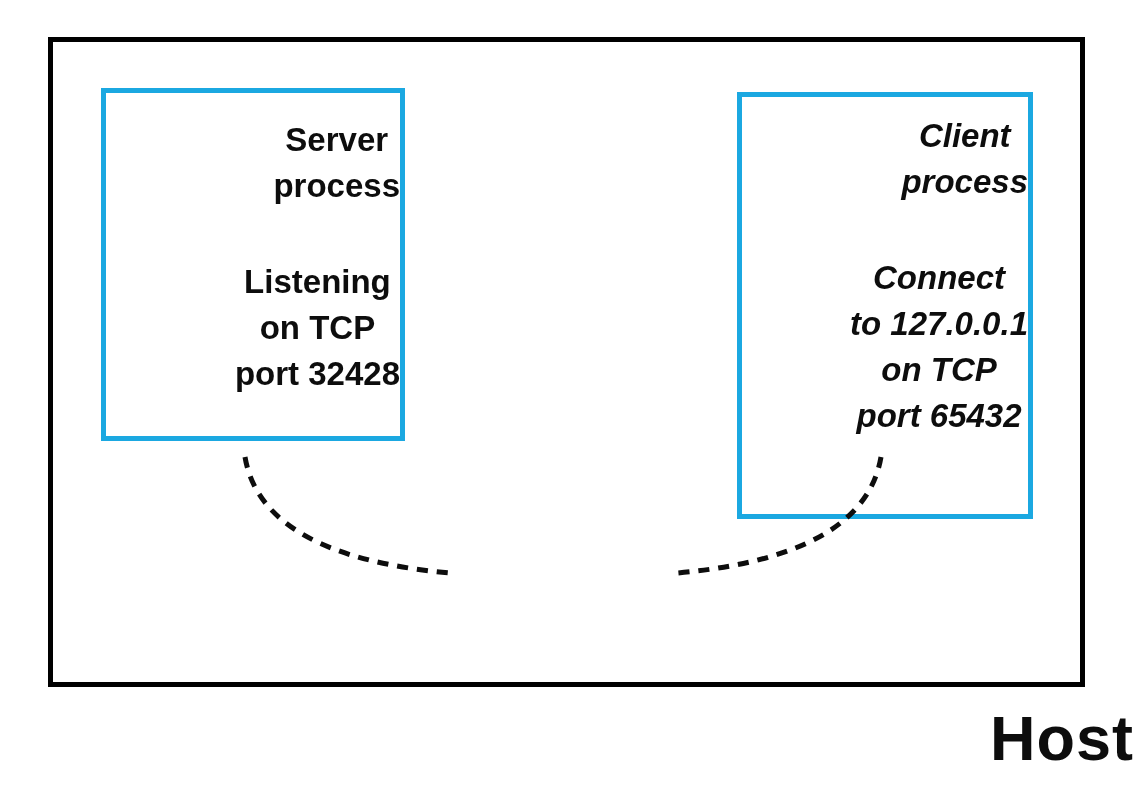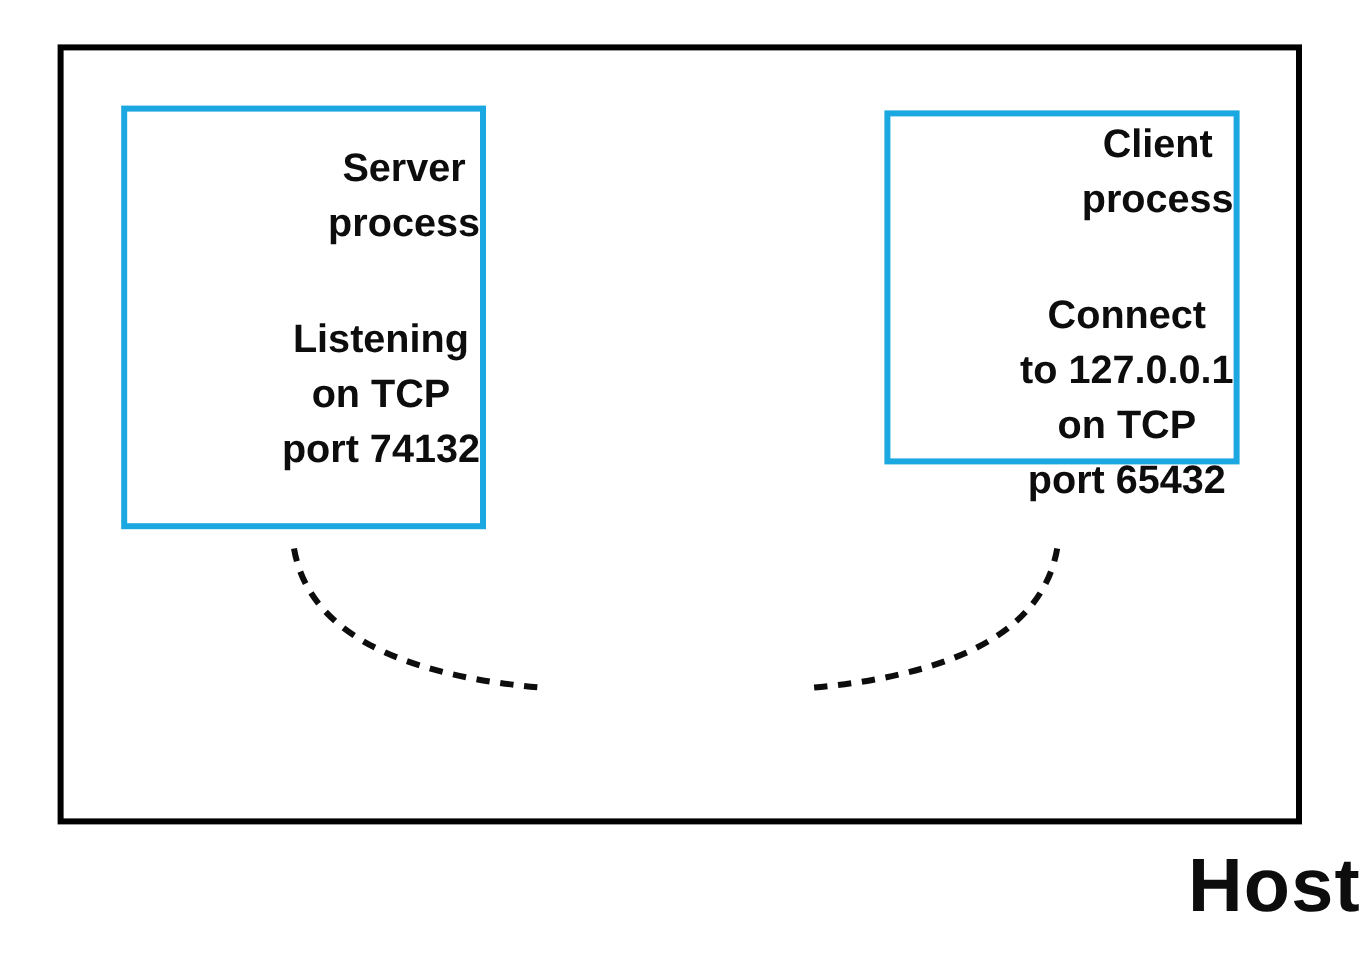--- a/index.html
+++ b/index.html
@@ -38,21 +38,23 @@
     left: 101px;
     top: 88px;
     width: 304px;
     height: 353px;
     padding-top: 24px;
   }
   .client-box {
     left: 737px;
     top: 92px;
     width: 296px;
-    height: 295px;
+    height: 427px;
+    padding-top: 16px;
+    font-style: italic;
   }
   .box-text {
     font-size: 33px;
     font-weight: bold;
     color: #0d0d0d;
     text-align: center;
     line-height: 46px;
     white-space: pre-line;
   }
   .box-title {
@@ -95,21 +97,21 @@
 
 <div class="canvas">
 
   <div class="host-box"></div>
 
   <div class="process-box server-box">
     <div class="box-text box-title">Server
 process</div>
     <div class="box-text">Listening
 on TCP
-port 74132</div>
+port 32428</div>
   </div>
 
   <div class="process-box client-box">
     <div class="box-text box-title">Client
 process</div>
     <div class="box-text">Connect
 to 127.0.0.1
 on TCP
 port 65432</div>
   </div>

